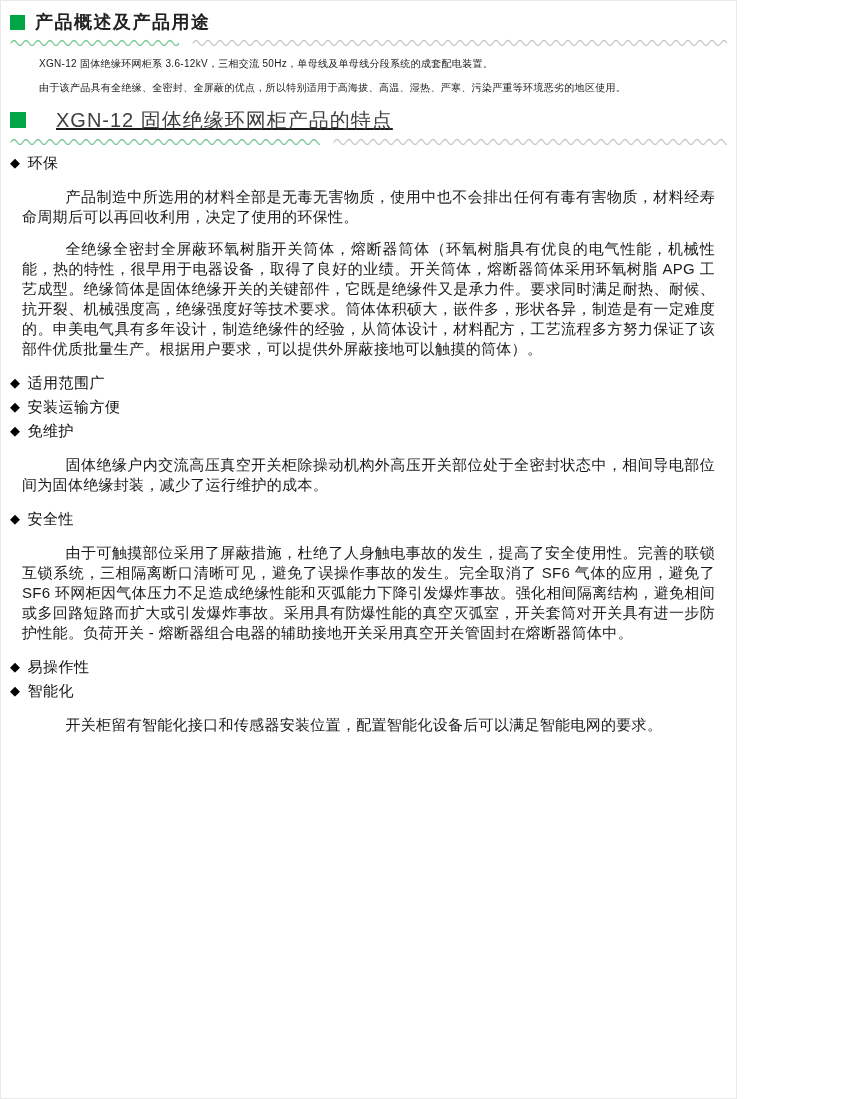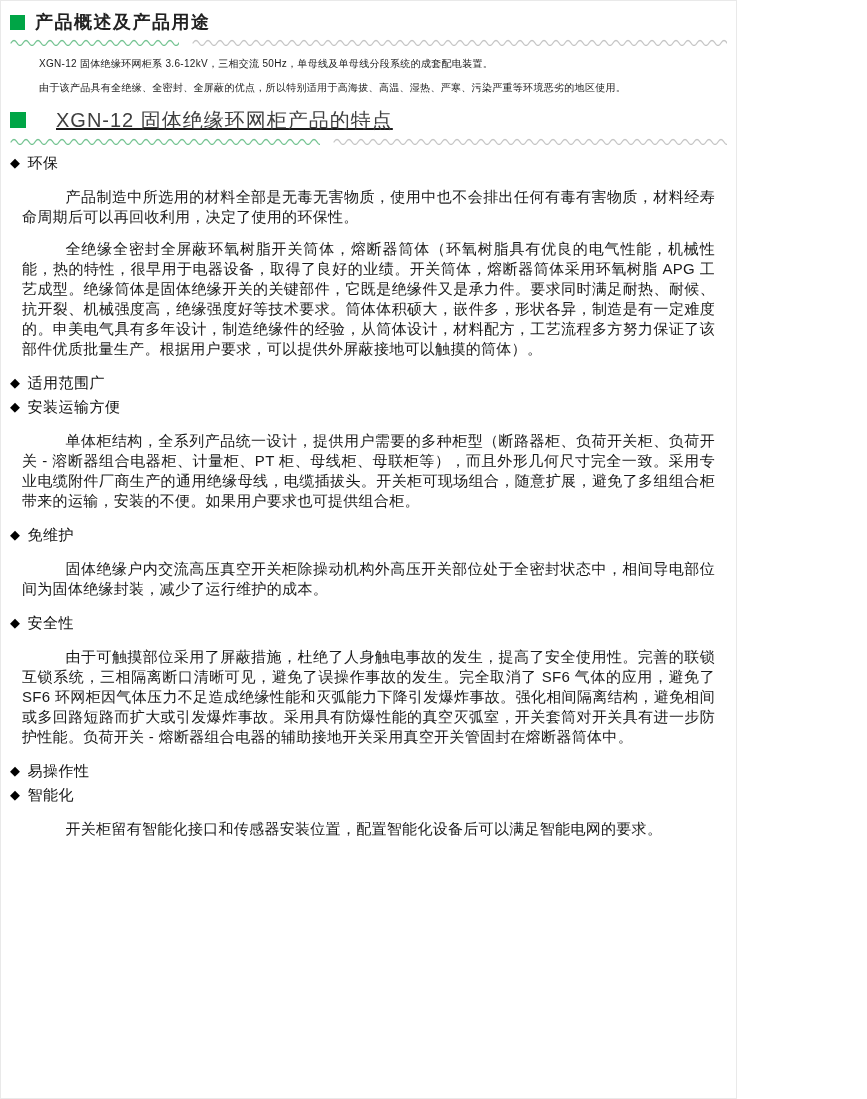--- a/index.html
+++ b/index.html
@@ -93,21 +93,20 @@
         <span class="diamond">◆</span>
         <span>适用范围广</span>
       </div>
     </div>
 
     <div class="feature">
       <div class="feature-title">
         <span class="diamond">◆</span>
         <span>安装运输方便</span>
       </div>
-      <p>单体柜结构，全系列产品统一设计，提供用户需要的多种柜型（断路器柜、负荷开关柜、负荷开关 - 溶断器组合电器柜、计量柜、PT 柜、母线柜、母联柜等），而且外形几何尺寸完全一致。采用专业电缆附件厂商生产的通用绝缘母线，电缆插拔头。开关柜可现场组合，随意扩展，避免了多组组合柜带来的运输，安装的不便。如果用户要求也可提供组合柜。</p>
     </div>
 
     <div class="feature">
       <div class="feature-title">
         <span class="diamond">◆</span>
         <span>免维护</span>
       </div>
       <p>固体绝缘户内交流高压真空开关柜除操动机构外高压开关部位处于全密封状态中，相间导电部位间为固体绝缘封装，减少了运行维护的成本。</p>
     </div>
 

